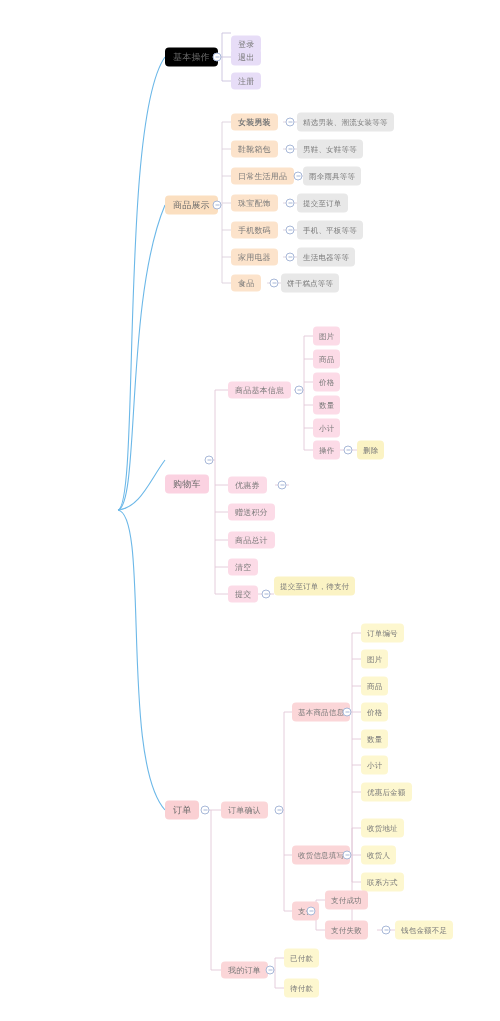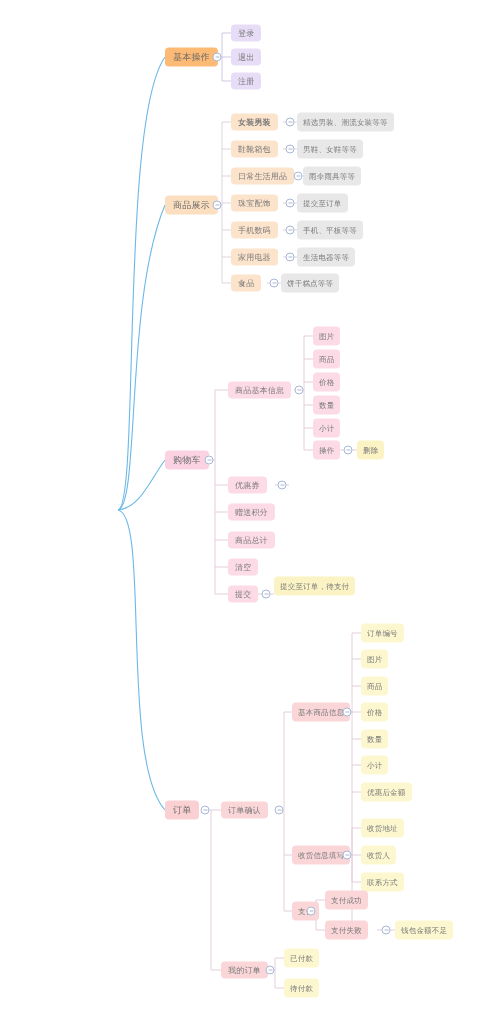--- a/index.html
+++ b/index.html
@@ -54,21 +54,21 @@
     padding: 0 7px;
     color: #7a7a7a;
   }
   .node.lvl3 {
     font-size: 7.5px;
     height: 19px;
     padding: 0 6px;
     color: #7a7a7a;
   }
   
-  .c-purple  { background: #fdba74; }
+  .c-purple  { background: #000000; }
   .c-purple-l{ background: #e7ddf7; }
   .c-orange  { background: #fbdfc0; }
   .c-orange-l{ background: #fce3cb; }
   .c-gray    { background: #e8e8e8; }
   .c-pink    { background: #fbd2e1; }
   .c-pink-l  { background: #fcdbe7; }
   .c-yellow  { background: #fbf3c4; }
   .c-salmon  { background: #fad0d3; }
   .c-salmon-l{ background: #fbd6d8; }
   .c-cream   { background: #fdf7cf; }
@@ -196,21 +196,21 @@
       <path d="M275 988 H 284"></path>
     </g>
   </svg>
 
 
   <div class="node lvl1 c-purple" style="left:165px; top:57px;">
     <span>基本操作</span>
   </div>
   <div class="toggle" style="left:217px; top:57px;"></div>
 
-  <div class="node lvl2 c-purple-l" style="left:231px; top:33px;">
+  <div class="node lvl2 c-purple-l" style="left:231px; top:44px;">
     <span>登录</span>
   </div>
   <div class="node lvl2 c-purple-l" style="left:231px; top:57px;">
     <span>退出</span>
   </div>
   <div class="node lvl2 c-purple-l" style="left:231px; top:81px;">
     <span>注册</span>
   </div>
 
   <div class="node lvl1 c-orange" style="left:165px; top:205px;">
@@ -267,21 +267,21 @@
   </div>
 
   <div class="node lvl2 c-orange-l" style="left:231px; top:283px;">
     <span>食品</span>
   </div>
   <div class="toggle" style="left:274px; top:283px;"></div>
   <div class="node lvl3 c-gray" style="left:281px; top:283px;">
     <span>饼干糕点等等</span>
   </div>
 
-  <div class="node lvl1 c-pink" style="left:165px; top:460px;">
+  <div class="node lvl1 c-pink" style="left:165px; top:484px;">
     <span>购物车</span>
   </div>
   <div class="toggle" style="left:209px; top:460px;"></div>
 
   <div class="node lvl2 c-pink-l" style="left:228px; top:390px;">
     <span>商品基本信息</span>
   </div>
   <div class="toggle" style="left:299px; top:390px;"></div>
 
   <div class="node lvl3 c-pink-l" style="left:313px; top:336px;">

